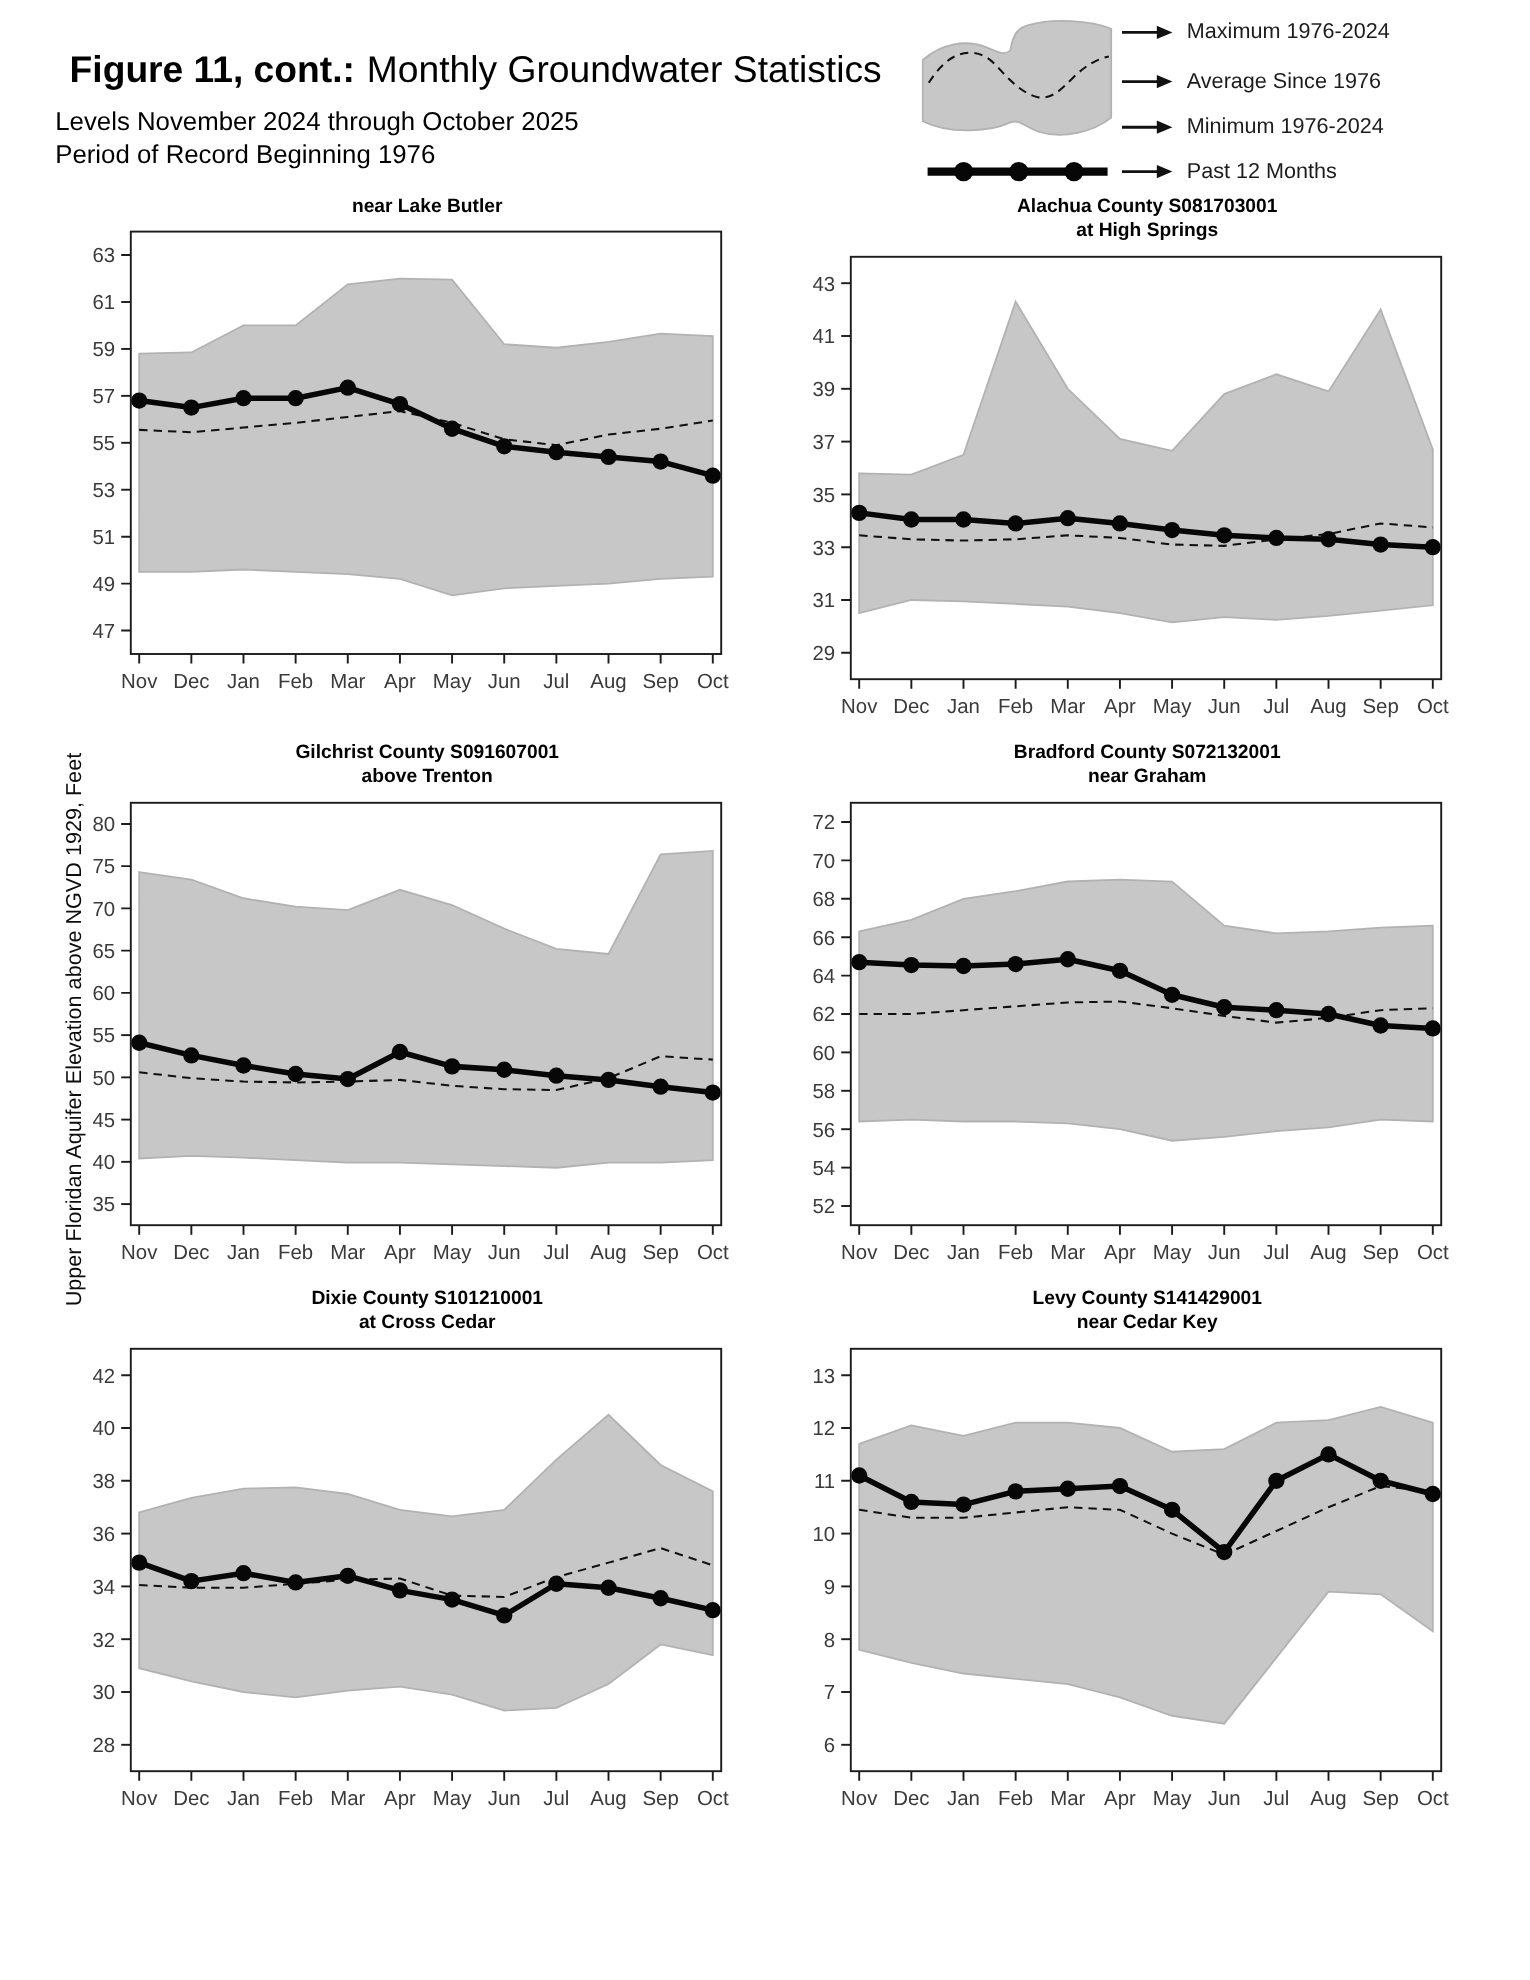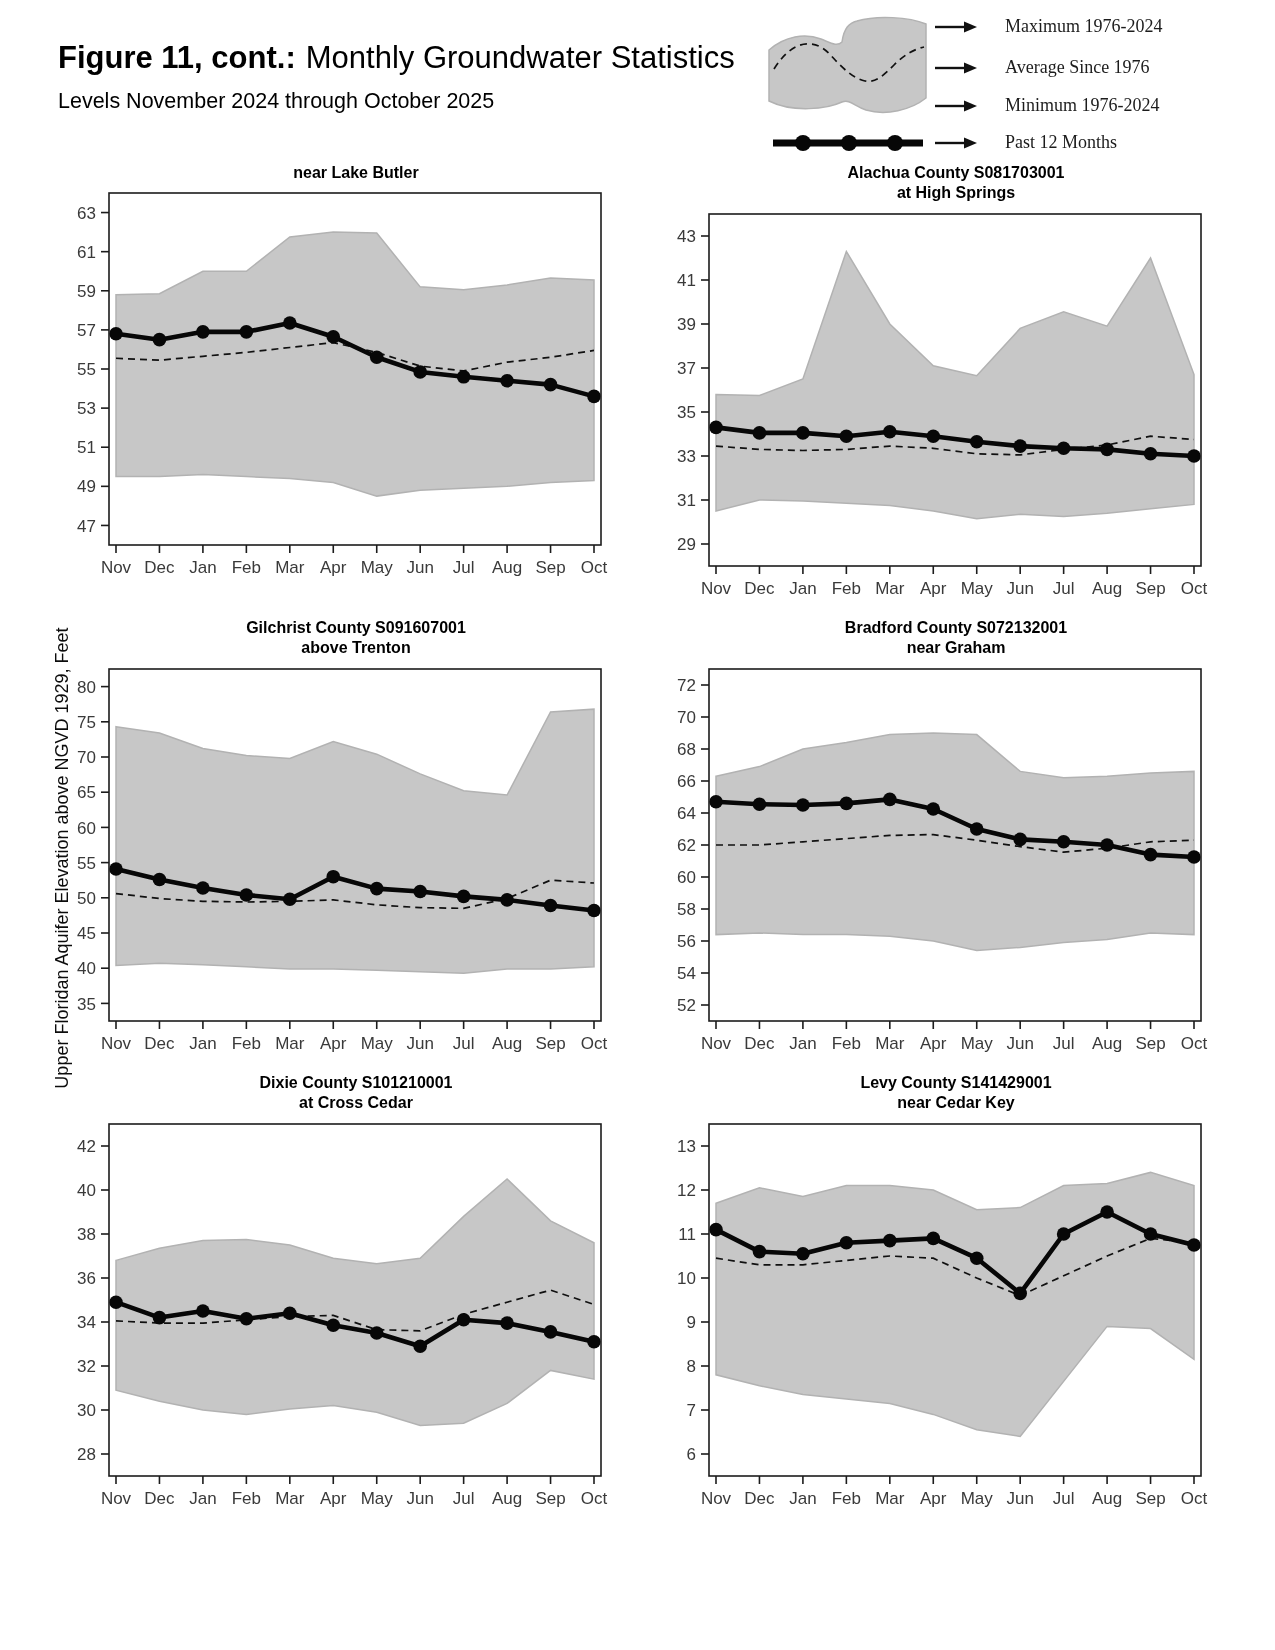--- a/index.html
+++ b/index.html
@@ -2,25 +2,25 @@
 <html><head>
 <meta charset="utf-8">
 <style>
   html,body{margin:0;padding:0;background:#ffffff;}
   .page{position:relative;width:1275px;height:1650px;background:#ffffff;overflow:hidden;
         font-family:"Liberation Sans",sans-serif;color:#000;}
   
   .hdr-title{position:absolute;left:58px;top:40px;font-size:31px;white-space:nowrap;text-align:right;}
   .hdr-title .t-bold{font-weight:bold;}
   .hdr-title .t-rest{margin-left:10px;}
-  .hdr-sub{position:absolute;left:58px;top:88px;font-size:21.5px;line-height:1.3;}
+  .hdr-sub{position:absolute;left:46px;top:88px;font-size:21.5px;line-height:1.3;}
   
   .legend{position:absolute;left:765px;top:6px;width:470px;height:158px;}
   .legend svg{position:absolute;left:0;top:0;}
-  .legend .lg-label{position:absolute;left:240px;font-size:18px;color:#1c1c1c;white-space:nowrap;font-family:Liberation Serif, serif;}
+  .legend .lg-label{position:absolute;left:224px;font-size:18px;color:#1c1c1c;white-space:nowrap;}
   
   .ylabel{position:absolute;left:62px;top:858px;transform:translate(-50%,-50%) rotate(-90deg);
           white-space:nowrap;font-size:18px;color:#0c0c0c;}
   
   .chart{position:absolute;width:578px;}
   .c0{left:45px;top:163px;} .c1{left:645px;top:163px;}
   .c2{left:45px;top:618px;} .c3{left:645px;top:618px;}
   .c4{left:45px;top:1073px;} .c5{left:645px;top:1073px;}
   .chart-title{text-align:center;font-weight:bold;font-size:16px;line-height:1.28;
                padding-left:44px;color:#000;}
@@ -40,20 +40,21 @@
 </head>
 <body>
 
 <div class="page">
 
   <div class="hdr-title">
     <span class="t-bold">Figure 11, cont.:</span><span class="t-rest">Monthly Groundwater Statistics</span>
   </div>
   <div class="hdr-sub">
     <div>Levels November 2024 through October 2025</div>
+    <div>Period of Record Beginning 1976</div>
   </div>
 
   <div class="legend">
     <svg width="216" height="156" viewBox="0 0 216 156">
 
       <path class="band" d="M4,44 C20,30 40,27 56,33 C66,37 72,41 77,36 C79,22 84,17 92,15 C112,9 144,11 161,18 L161,92 C146,104 121,110 101,104 C89,100 85,93 77,96 C62,103 28,107 4,95 Z"></path>
       <path class="avg" d="M9,63 C19,47 31,37 45,38 C59,39 65,49 73,57 C81,65 90,73 100,75 C111,77 119,69 129,59 C140,48 150,43 159,41"></path>
 
       <line x1="8" y1="137" x2="158" y2="137" stroke="#070707" stroke-width="7"></line>
       <circle cx="38" cy="137" r="8" class="dot"></circle>

